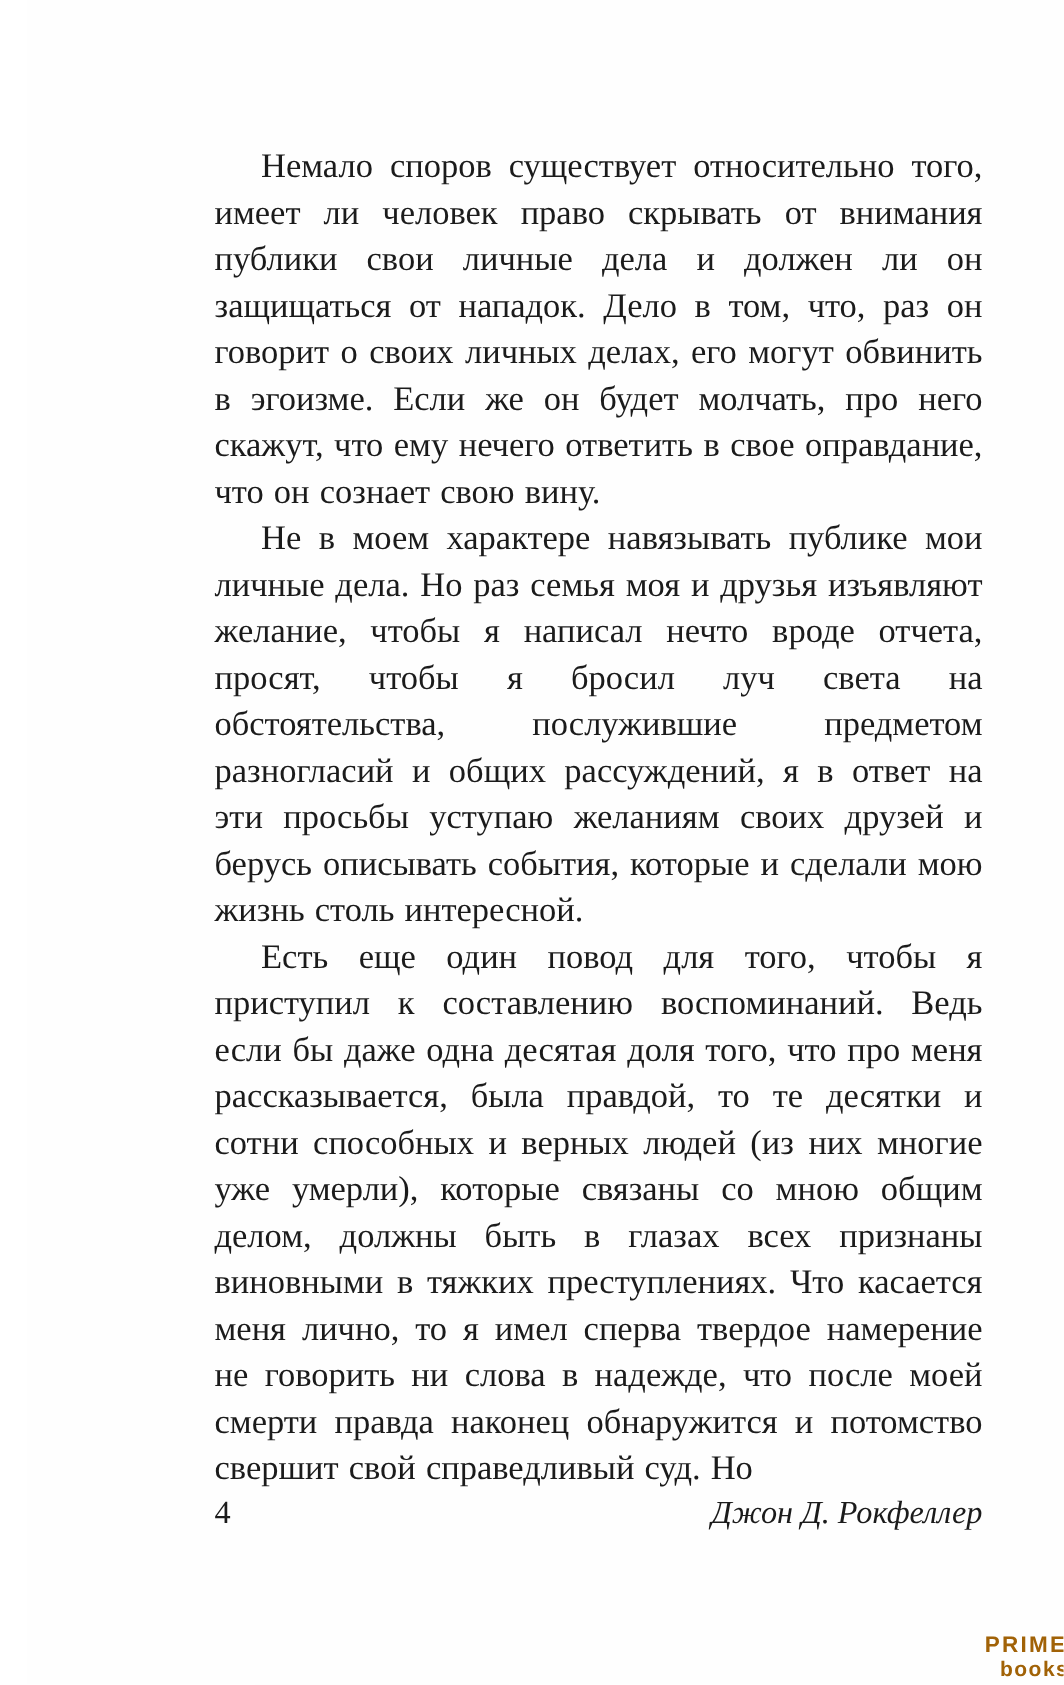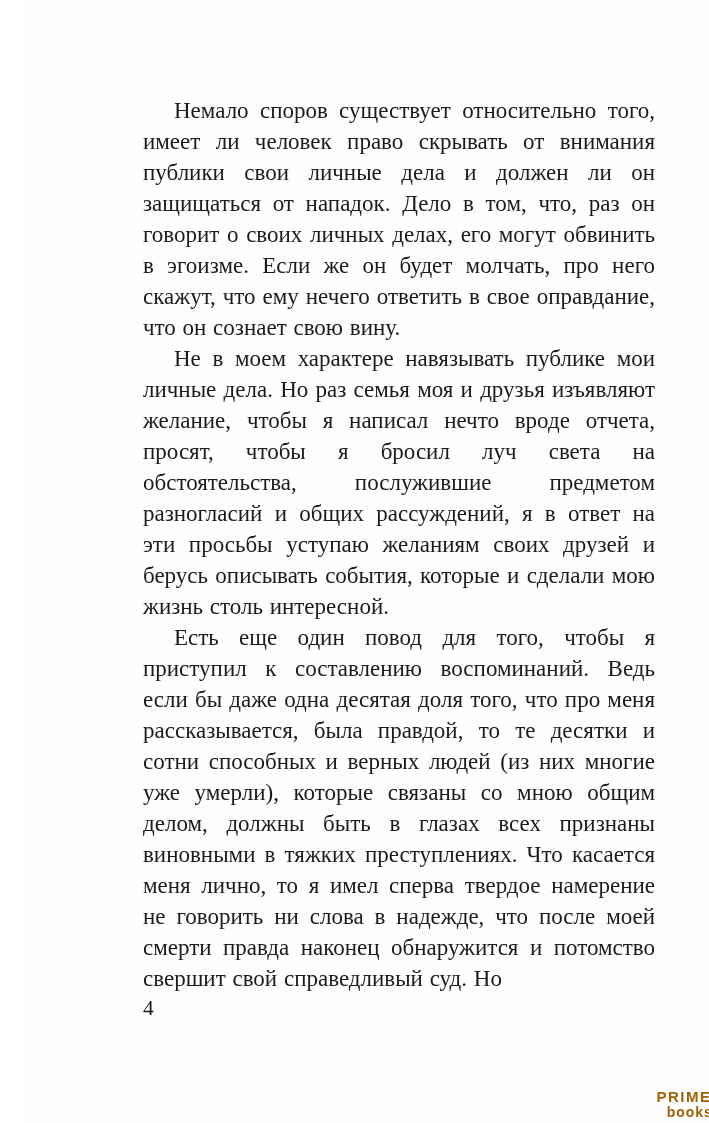--- a/index.html
+++ b/index.html
@@ -77,20 +77,21 @@
 <div class="page">
 
   <div class="text-block">
     <p>Немало споров существует относительно того, имеет ли человек право скрывать от внимания публики свои личные дела и должен ли он защищаться от нападок. Дело в том, что, раз он говорит о своих личных делах, его могут обвинить в эгоизме. Если же он будет молчать, про него скажут, что ему нечего ответить в свое оправдание, что он сознает свою вину.</p>
     <p>Не в моем характере навязывать публике мои личные дела. Но раз семья моя и друзья изъявляют желание, чтобы я написал нечто вроде отчета, просят, чтобы я бросил луч света на обстоятельства, послужившие предметом разногласий и общих рассуждений, я в ответ на эти просьбы уступаю желаниям своих друзей и берусь описывать события, которые и сделали мою жизнь столь интересной.</p>
     <p>Есть еще один повод для того, чтобы я приступил к составлению воспоминаний. Ведь если бы даже одна десятая доля того, что про меня рассказывается, была правдой, то те десятки и сотни способных и верных людей (из них многие уже умерли), которые связаны со мною общим делом, должны быть в глазах всех признаны виновными в тяжких преступлениях. Что касается меня лично, то я имел сперва твердое намерение не говорить ни слова в надежде, что после моей смерти правда наконец обнаружится и потомство свершит свой справедливый суд. Но</p>
   </div>
 
   <div class="footer">
     <span class="page-number">4</span>
+    <span class="running-author">Джон Д. Рокфеллер</span>
   </div>
 
   <div class="publisher-mark">
     <div class="brand-line1">PRIMES</div>
     <div class="brand-line2">books</div>
   </div>
 
 </div>
 
 </body></html>

